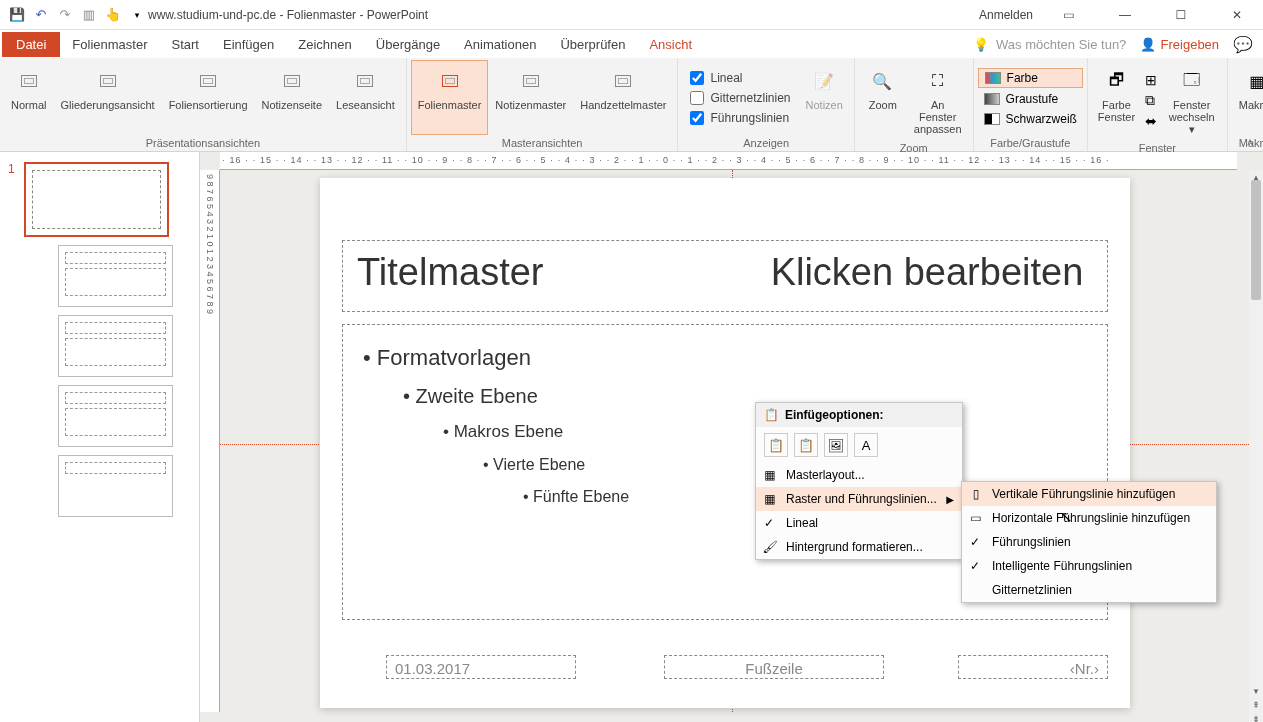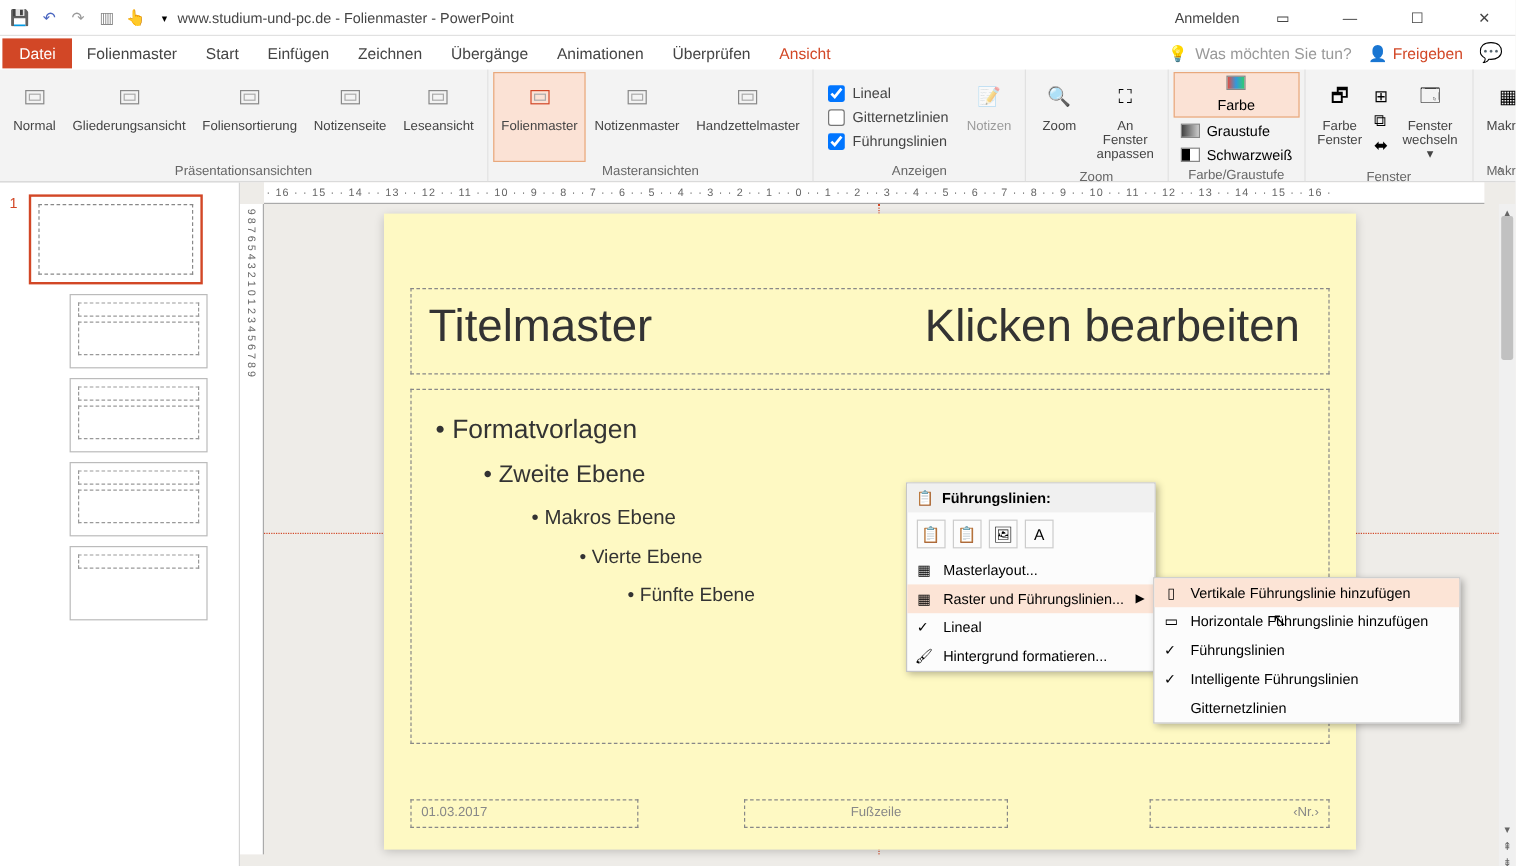--- a/index.html
+++ b/index.html
@@ -25,53 +25,53 @@
 .ribbon-group-items { display: flex; flex: 1; }
 .ribbon-group-label { font-size: 11px; color: #666; text-align: center; padding: 2px 0; }
 .rbtn { display: flex; flex-direction: column; align-items: center; justify-content: flex-start; padding: 4px 6px; cursor: pointer; border: 1px solid transparent; min-width: 48px; }
 .rbtn.active { background: #fbe2d5; border: 1px solid #e8a87c; }
 .rbtn-icon { width: 32px; height: 32px; display: flex; align-items: center; justify-content: center; margin-bottom: 2px; }
 .rbtn-label { font-size: 11px; color: #444; text-align: center; line-height: 1.1; }
 .ribbon-checks { display: flex; flex-direction: column; justify-content: center; gap: 6px; padding: 0 8px; }
 .ribbon-check { display: flex; align-items: center; gap: 6px; font-size: 12px; color: #444; }
 .ribbon-check input { width: 14px; height: 14px; }
 .color-row { display: flex; align-items: center; gap: 6px; font-size: 12px; padding: 2px 6px; cursor: pointer; }
-.color-row.active { background: #fbe2d5; border: 1px solid #e8a87c; flex-direction: column; }
+.color-row.active { background: #fbe2d5; border: 1px solid #e8a87c; }
 .color-swatch { width: 16px; height: 12px; border: 1px solid #888; }
 .collapse-btn { position: absolute; right: 4px; bottom: 2px; width: 18px; height: 14px; display: flex; align-items: center; justify-content: center; cursor: pointer; font-size: 10px; color: #666; }
 
 .workspace { display: flex; height: 574px; background: #eee; }
 .thumbs { width: 200px; background: #fff; border-right: 1px solid #d4d4d4; padding: 10px 8px; overflow: hidden; }
 .thumb-master { display: flex; gap: 6px; }
 .thumb-num { font-size: 12px; color: #d24726; width: 10px; }
 .thumb-box { width: 145px; height: 75px; border: 2px solid #d24726; background: #fff; position: relative; }
 .thumb-box-inner { position: absolute; inset: 6px; border: 1px dashed #888; }
 .thumb-layout { width: 115px; height: 62px; border: 1px solid #bbb; margin: 8px 0 0 50px; background: #fff; position: relative; }
 .thumb-layout .tl-a { position: absolute; top: 6px; left: 6px; right: 6px; height: 12px; border: 1px dashed #999; }
 .thumb-layout .tl-b { position: absolute; top: 22px; left: 6px; right: 6px; bottom: 10px; border: 1px dashed #999; }
 
 .canvas-area { flex: 1; position: relative; background: #eeece8; }
 .ruler-h { position: absolute; top: 0; left: 20px; right: 26px; height: 18px; background: #fff; border-bottom: 1px solid #aaa; font-size: 9px; color: #666; overflow: hidden; }
 .ruler-v { position: absolute; top: 18px; left: 0; bottom: 14px; width: 20px; background: #fff; border-right: 1px solid #aaa; font-size: 9px; color: #666; writing-mode: vertical-rl; overflow: hidden; display:flex; align-items:center;}
 .scroll-v { position: absolute; right: 0; top: 18px; bottom: 0; width: 14px; background: #f0f0f0; }
 .scroll-v-thumb { position: absolute; top: 10px; left: 2px; right: 2px; height: 120px; background: #c1c1c1; border-radius: 2px; }
 .scroll-v-arrow { position:absolute; left:0; right:0; height:14px; display:flex; align-items:center; justify-content:center; font-size:9px; color:#666;}
-.slide { position: absolute; top: 26px; left: 120px; width: 810px; height: 530px; background: #fef9c3; box-shadow: 0 2px 8px rgba(0,0,0,0.2); }
+.slide { position: absolute; top: 26px; left: 120px; width: 810px; height: 530px; background: #ffffff; box-shadow: 0 2px 8px rgba(0,0,0,0.2); }
 .guide-h { position: absolute; left: 20px; right: 14px; border-top: 1px dotted #d24726; }
 .guide-v { position: absolute; top: 18px; bottom: 14px; border-left: 1px dotted #d24726; }
 
 .ph { position: absolute; border: 1px dashed #888; }
 .ph-title { top: 62px; left: 22px; right: 22px; height: 72px; font-size: 38px; color: #333; padding: 10px 14px; }
 .ph-body { top: 146px; left: 22px; right: 22px; height: 296px; padding: 14px 20px; color: #333; }
 .ph-body .lvl1 { font-size: 22px; margin: 6px 0 14px; }
 .ph-body .lvl2 { font-size: 20px; margin: 0 0 14px 40px; }
 .ph-body .lvl3 { font-size: 17px; margin: 0 0 14px 80px; }
 .ph-body .lvl4 { font-size: 16px; margin: 0 0 14px 120px; }
 .ph-body .lvl5 { font-size: 16px; margin: 0 0 0 160px; }
-.ph-foot { bottom: 18px; height: 24px; font-size: 11px; color: #888; padding: 4px 8px; }
+.ph-foot { bottom: 29px; height: 24px; font-size: 15px; color: #888; padding: 4px 8px; margin-left: 44px; }
 .ph-date { left: 22px; width: 190px; }
 .ph-footer { left: 300px; width: 220px; text-align: center; }
 .ph-num { right: 22px; width: 150px; text-align: right; }
 
 .context-menu { position: absolute; background: #fcfcfc; border: 1px solid #c6c6c6; box-shadow: 2px 2px 6px rgba(0,0,0,0.3); font-size: 12px; }
 .ctx1 { top: 402px; left: 755px; width: 208px; }
 .ctx2 { top: 481px; left: 961px; width: 256px; }
 .ctx-header { background: #f0f0f0; padding: 5px 8px; font-weight: 600; display: flex; align-items: center; gap: 6px; }
 .ctx-icons { padding: 6px 8px; display: flex; gap: 6px; }
 .ctx-paste-btn { width: 24px; height: 24px; border: 1px solid #ccc; display: flex; align-items: center; justify-content: center; font-size: 13px; cursor: pointer; }
@@ -325,21 +325,21 @@
       <div class="scroll-v-arrow" style="bottom:28px">▾</div>
       <div class="scroll-v-arrow" style="bottom:14px">⇞</div>
       <div class="scroll-v-arrow" style="bottom:0">⇟</div>
     </div>
   </div>
 </div>
 
 <div class="context-menu ctx1">
   <div class="ctx-header">
       <span>📋</span>
-      <span>Führungslinien:</span>
+      <span>Einfügeoptionen:</span>
     </div>
   <div class="ctx-icons">
     <div class="ctx-paste-btn">📋</div>
     <div class="ctx-paste-btn">📋</div>
     <div class="ctx-paste-btn">🖼</div>
     <div class="ctx-paste-btn">A</div>
   </div>
   <div class="ctx-item">
       <span class="ic">▦</span>
       <span>Masterlayout...</span>

